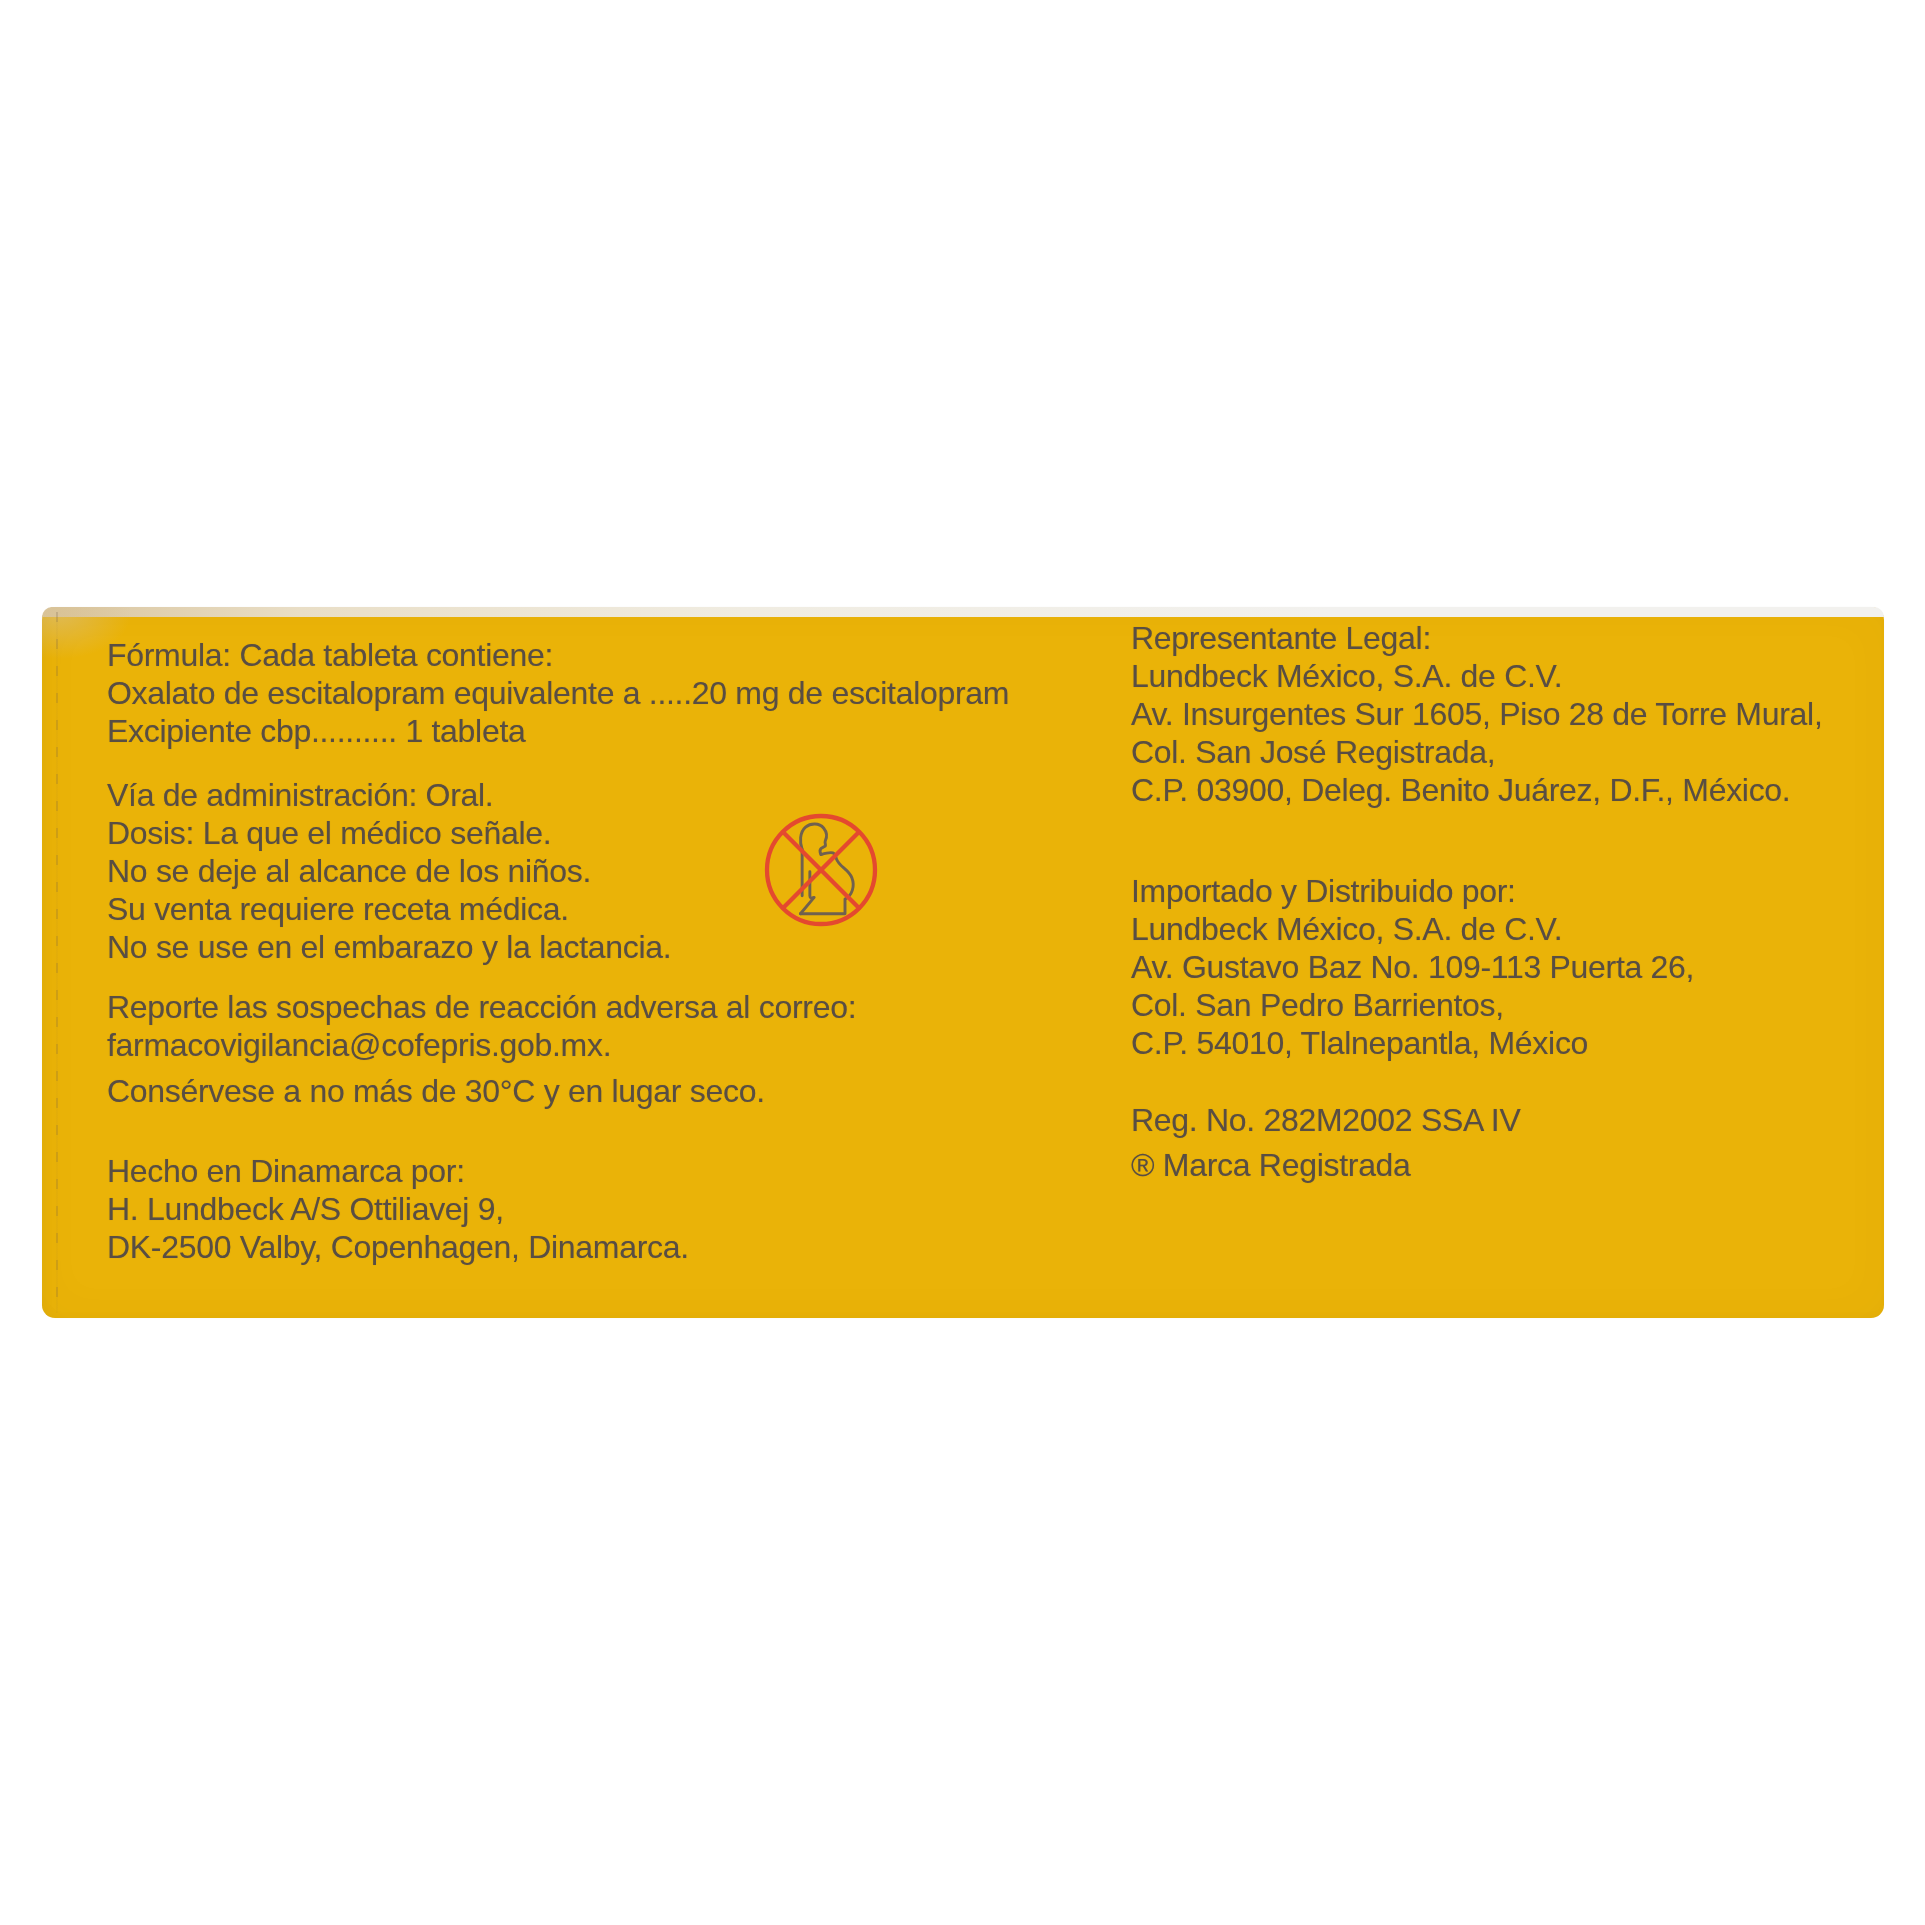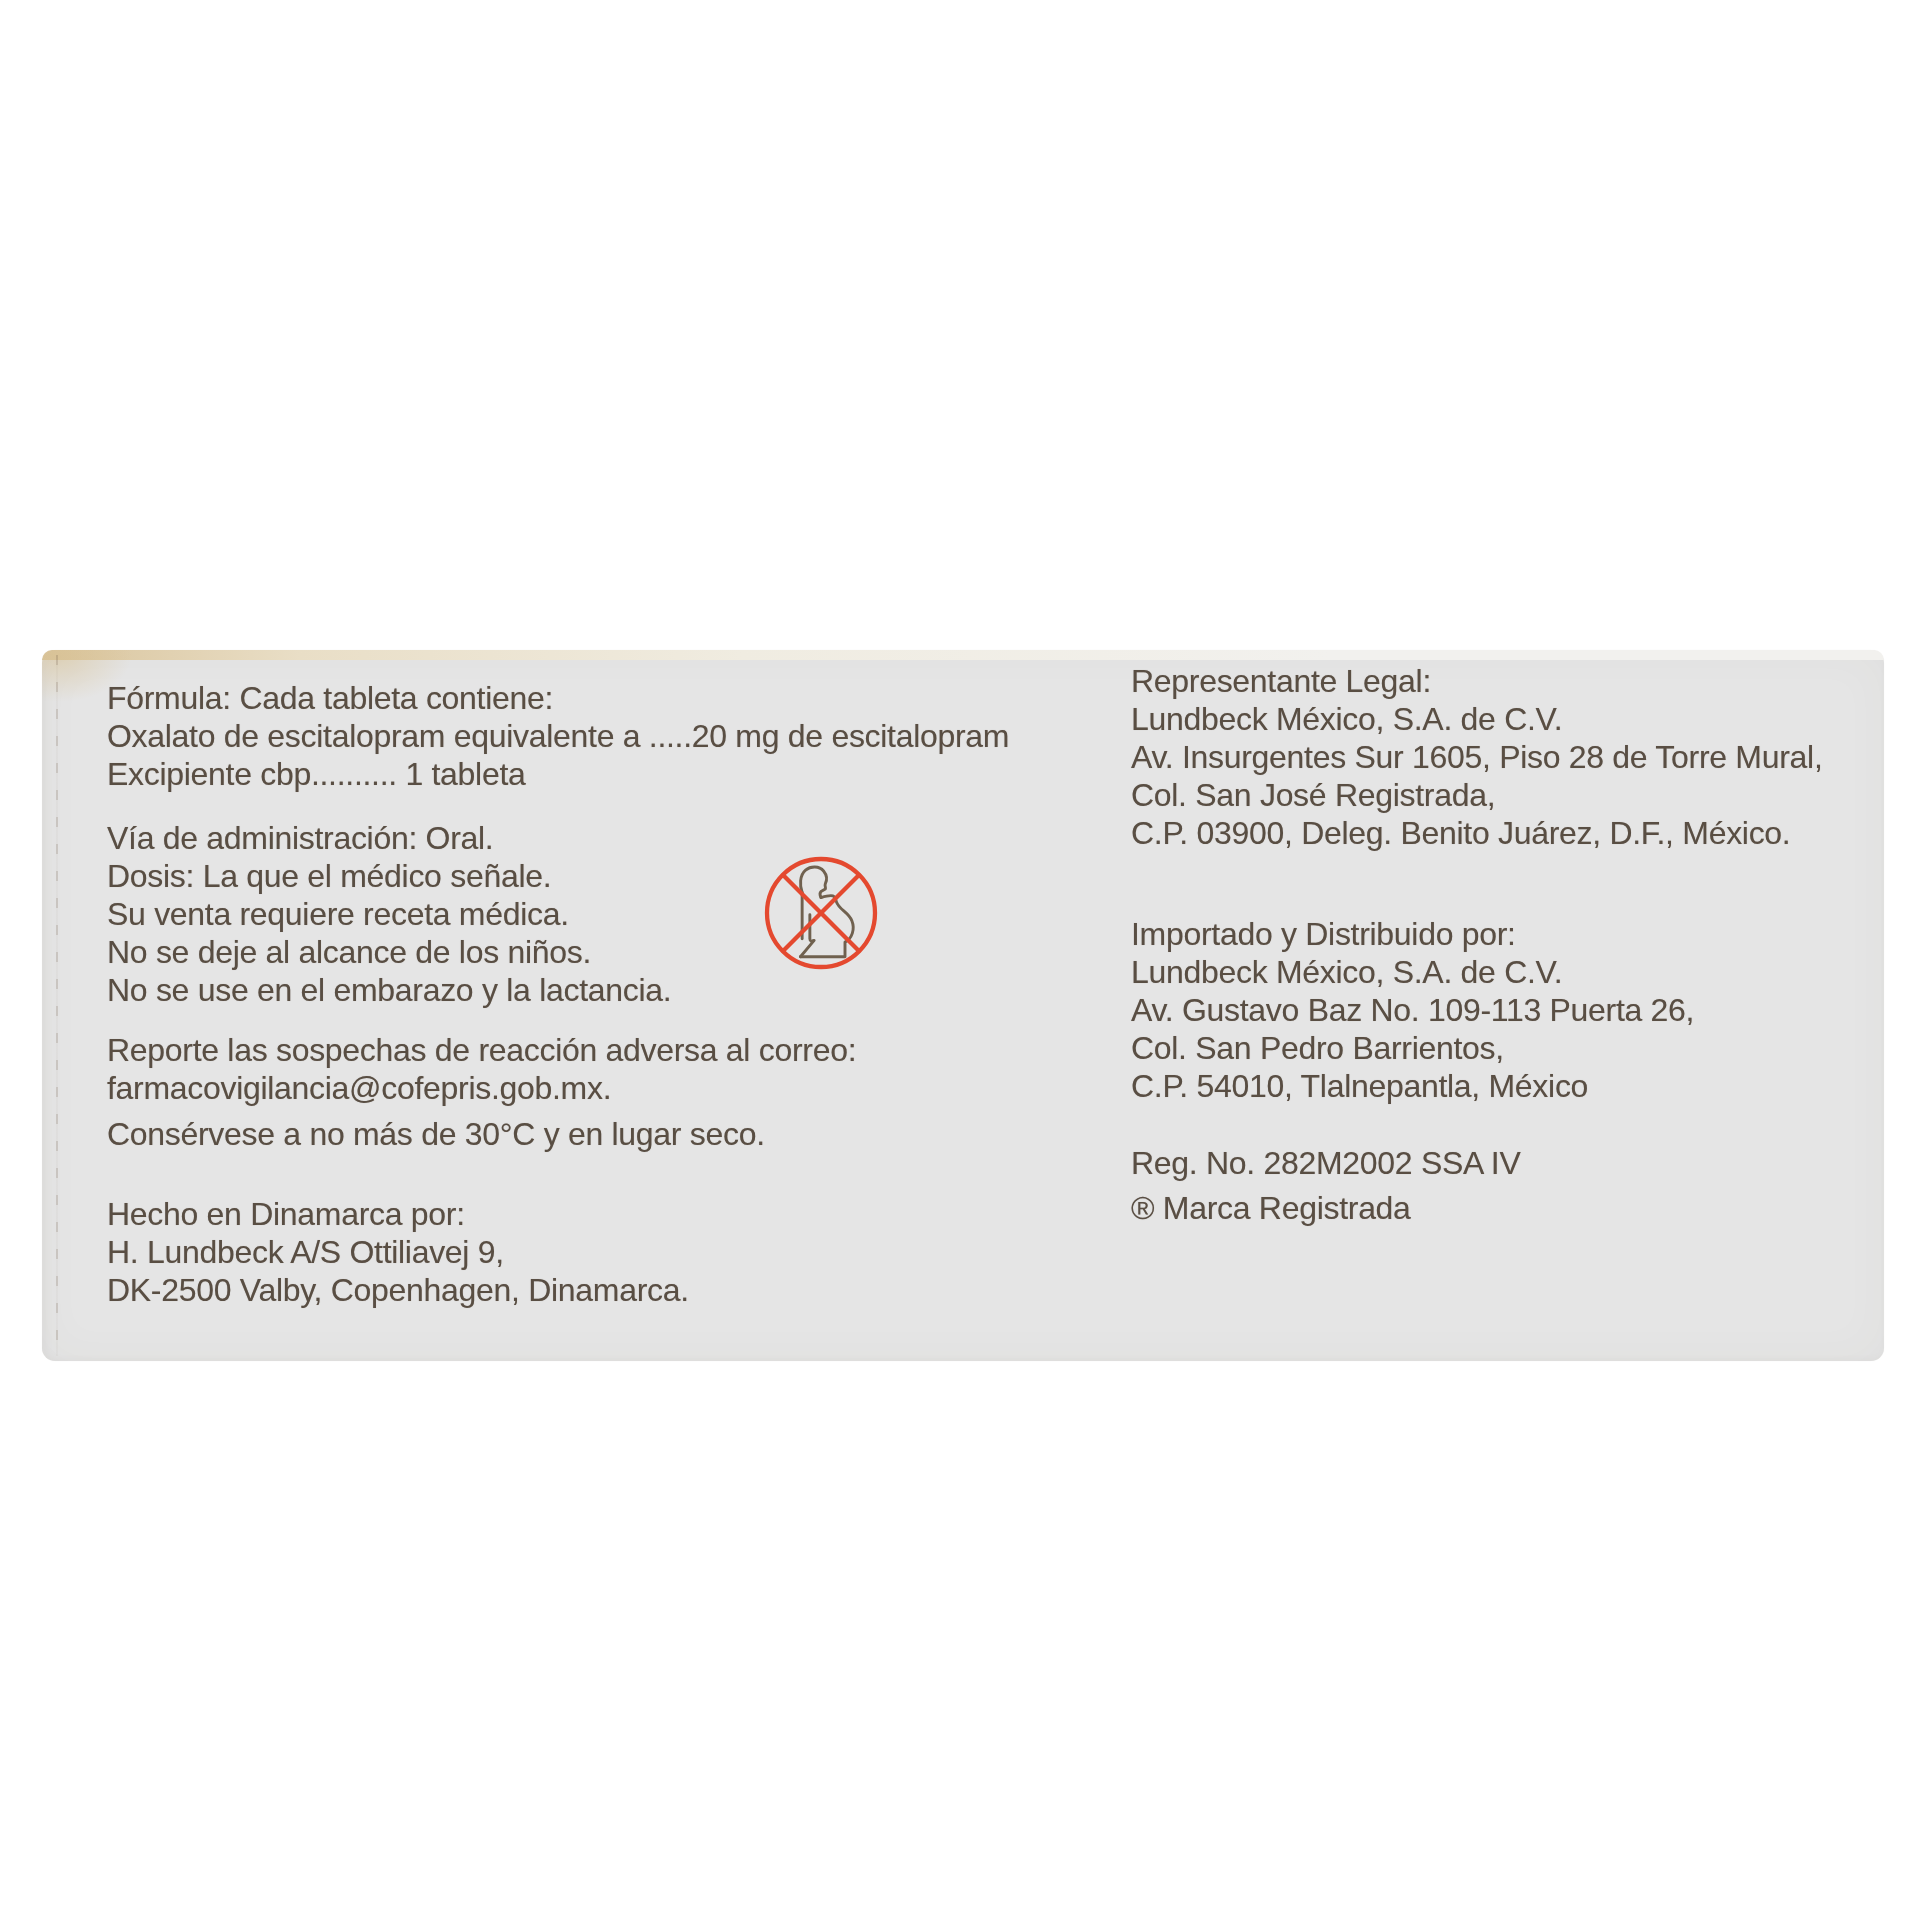--- a/index.html
+++ b/index.html
@@ -1,24 +1,23 @@
 <!DOCTYPE html>
 <html style="font-size:13px"><head>
 <meta charset="utf-8">
 <style>
   * { margin:0; padding:0; box-sizing:border-box; }
   html,body { width:1926px; height:1926px; background:#ffffff; overflow:hidden; }
   body { position:relative; font-family:"Liberation Sans", sans-serif; }
 
   .panel {
     position:absolute; left:42px; top:607px; width:1842px; height:711px;
-    background:#e5e5e5;
+    background:#eab308;
     border-radius:13px;
     box-shadow: inset 0 0 48px rgba(90,75,60,0.035), inset 3.2px 0 8px rgba(120,100,80,0.06), 0 0 1.6px rgba(0,0,0,0.04);
-    margin-top: 43px;
   }
   .panel-top-edge {
     position:absolute; top:0; left:0; width:100%; height:10.4px;
     border-radius:13px 13px 0 0;
     background:linear-gradient(to right, #d9c49c 0%, #e9dec6 14%, #f0ece1 38%, #f2f1ee 70%);
   }
   .panel-corner-stain {
     position:absolute; top:0; left:0; width:96px; height:56px;
     border-radius:13px 0 0 0;
     background:radial-gradient(ellipse at 18% 10%, rgba(216,193,146,0.55), rgba(216,193,146,0) 65%);
@@ -57,22 +56,22 @@
 
     <div class="block" style="top:29px">
       <div class="line">Fórmula: Cada tableta contiene:</div>
       <div class="line">Oxalato de escitalopram equivalente a .....20 mg de escitalopram</div>
       <div class="line">Excipiente cbp.......... 1 tableta</div>
     </div>
 
     <div class="block" style="top:169px">
       <div class="line">Vía de administración: Oral.</div>
       <div class="line">Dosis: La que el médico señale.</div>
+      <div class="line">No se deje al alcance de los niños.</div>
       <div class="line">Su venta requiere receta médica.</div>
-      <div class="line">No se deje al alcance de los niños.</div>
       <div class="line">No se use en el embarazo y la lactancia.</div>
     </div>
 
     <div class="block" style="top:381px">
       <div class="line">Reporte las sospechas de reacción adversa al correo:</div>
       <div class="line">farmacovigilancia@cofepris.gob.mx.</div>
     </div>
 
     <div class="block" style="top:465px">
       <div class="line">Consérvese a no más de 30°C y en lugar seco.</div>

